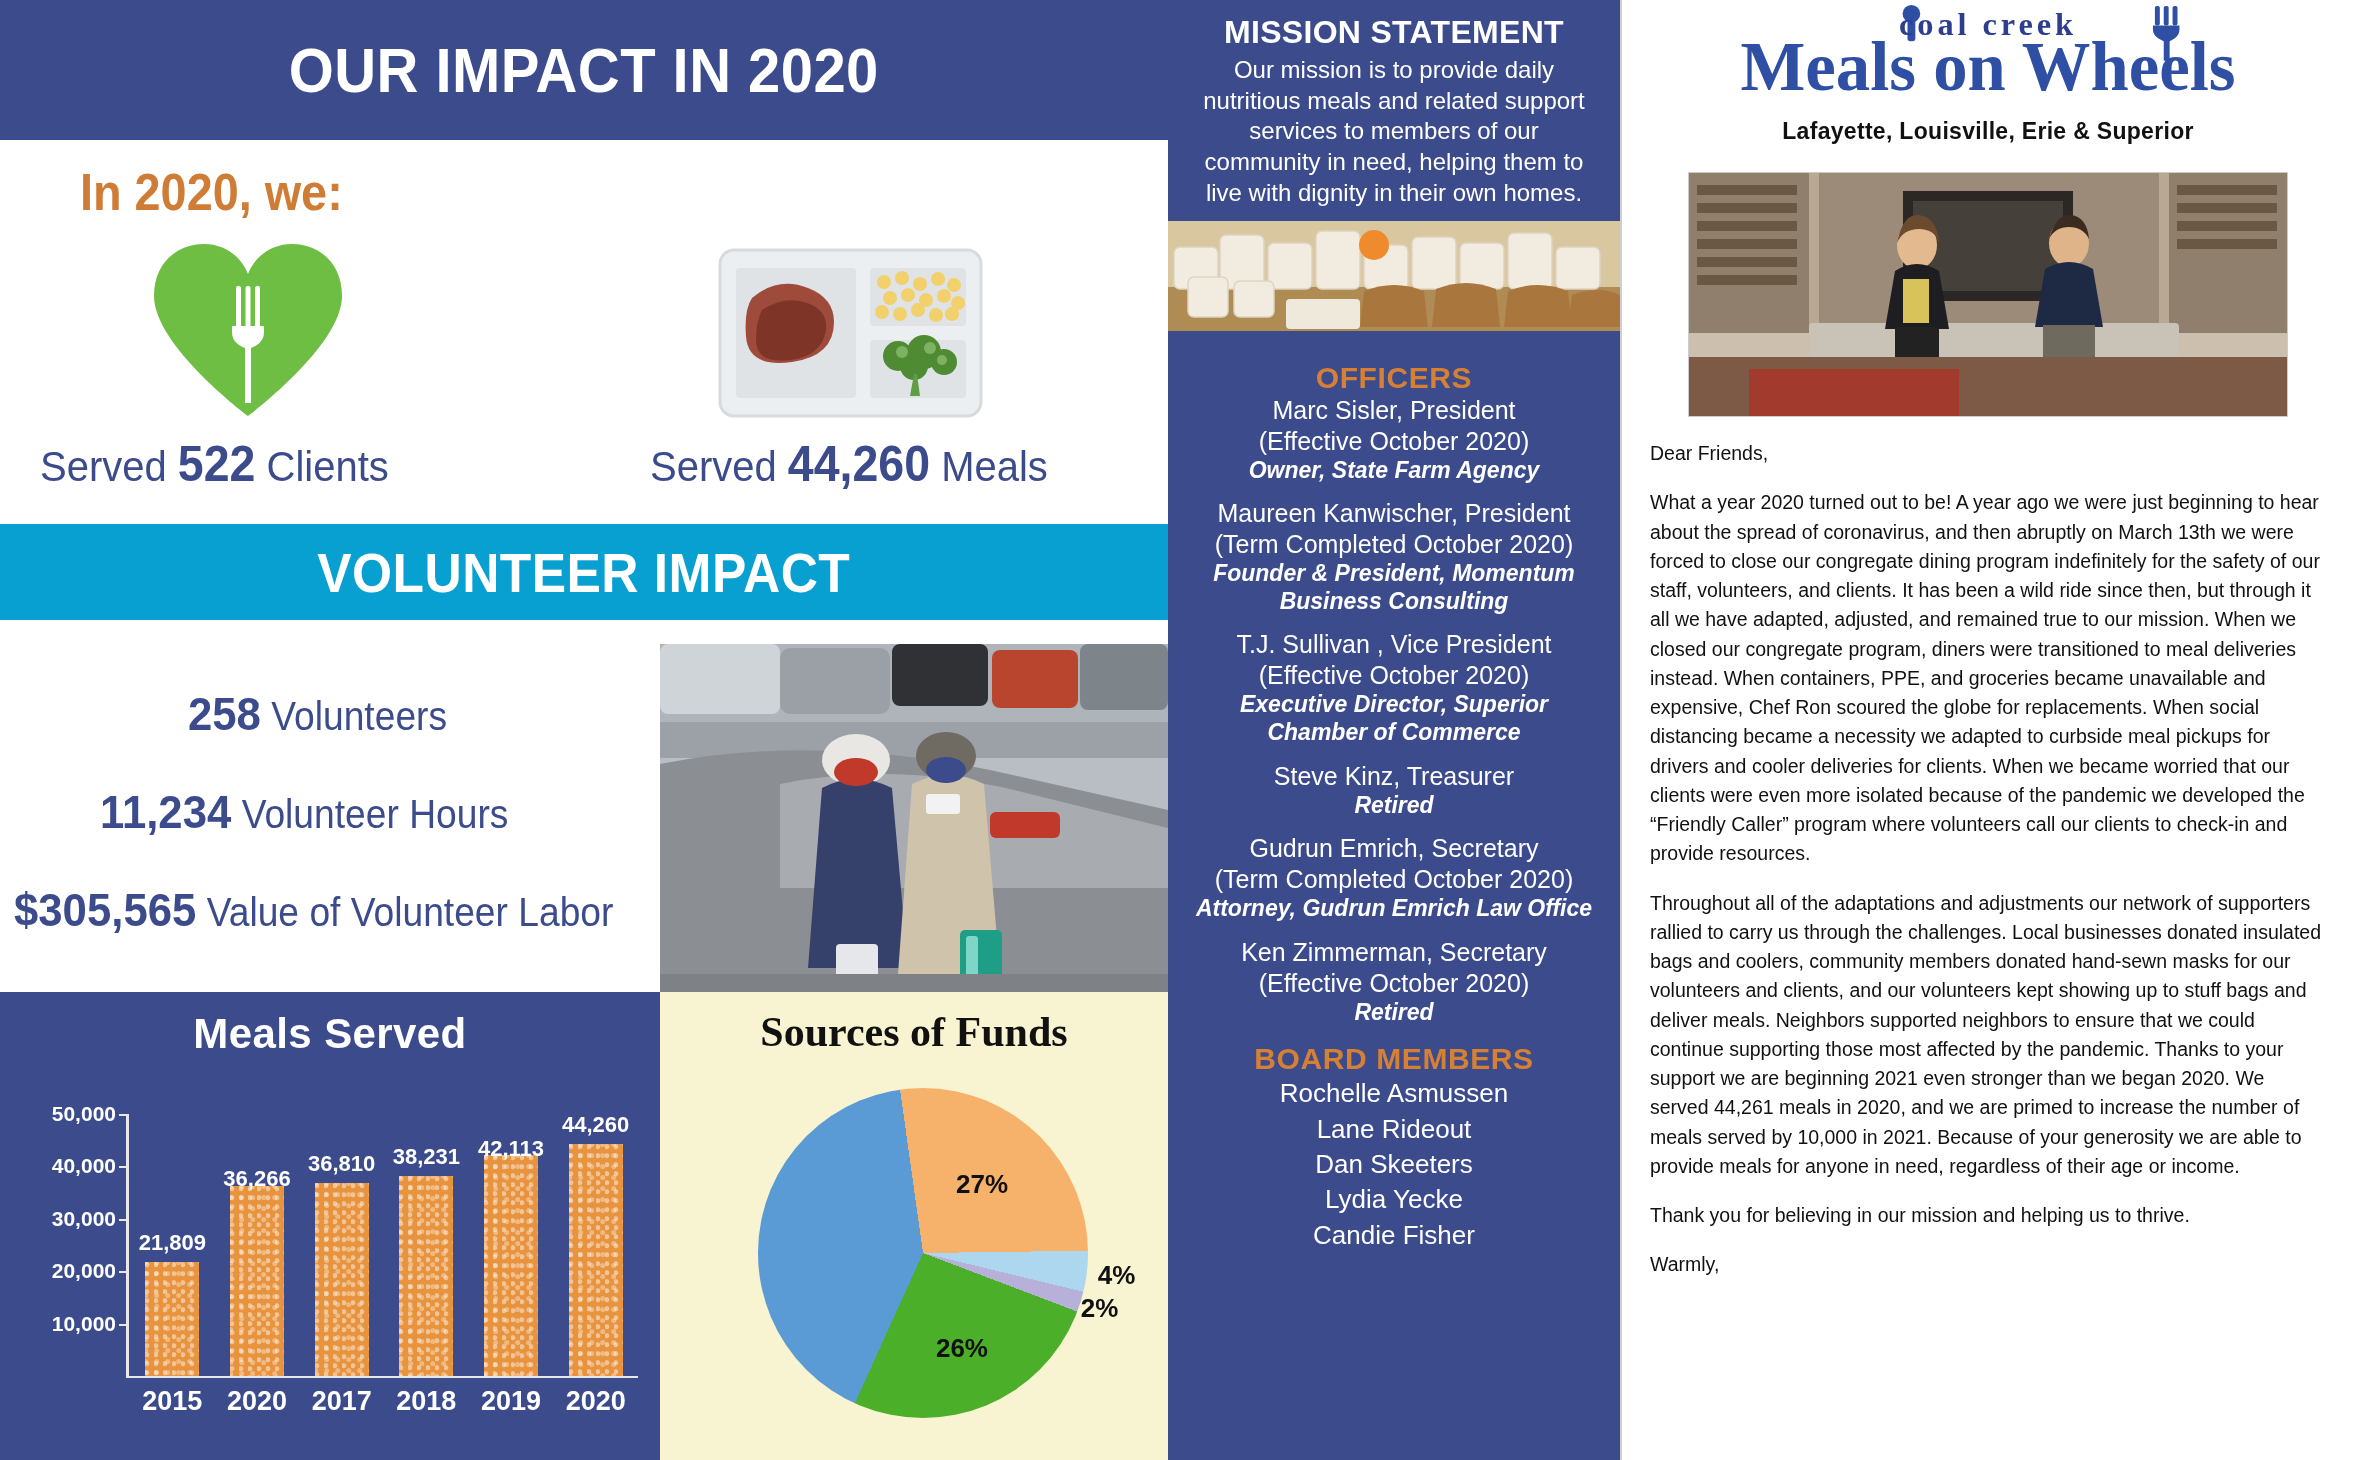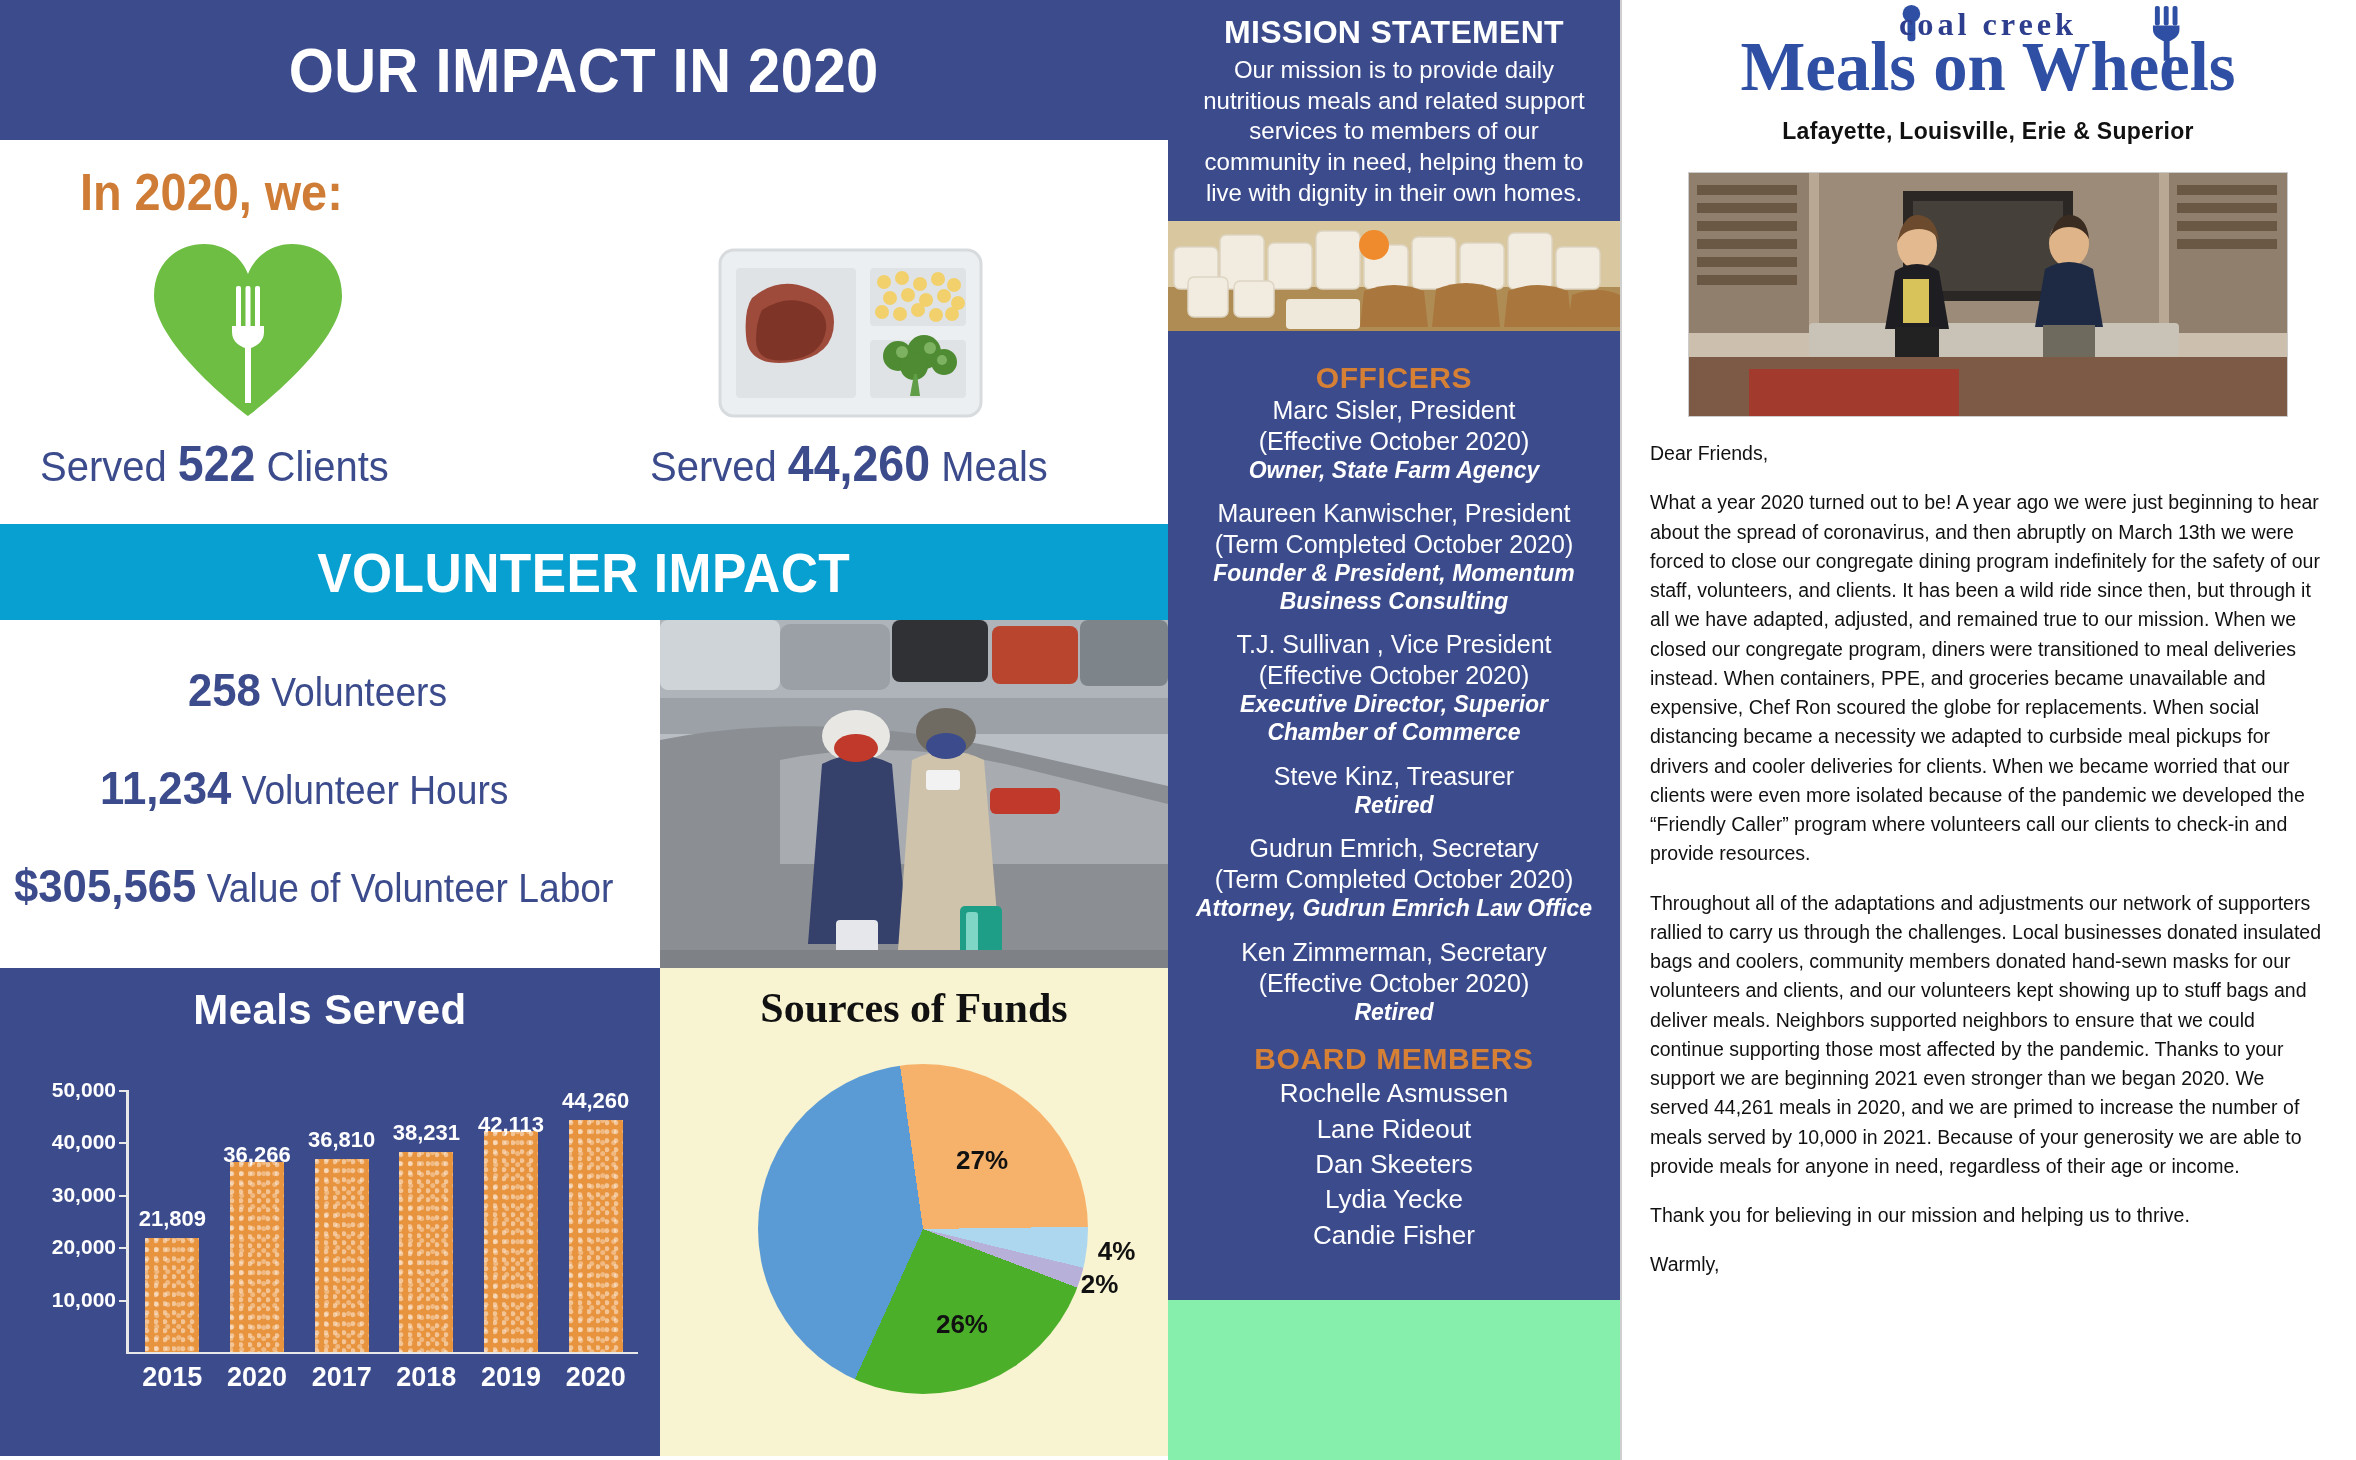--- a/index.html
+++ b/index.html
@@ -44,21 +44,21 @@
   .stat-meals   { left: 650px; top: 295px; }
 
   .vol-header {
     height: 96px; background:#08a0d1; display:flex; align-items:center; justify-content:center;
   }
   .vol-header h2 {
     color:#fff; font-size:56px; font-weight:700; letter-spacing:.5px;
     font-family:"Liberation Sans Narrow","Liberation Sans",sans-serif; transform: scaleX(.92);
   }
 
-  .vol-body { height: 348px; background:#fff; position:relative; display:flex; }
+  .vol-body { height: 348px; background:#fff; position:relative; display:flex;margin-top:24px; }
   .vol-stats { width: 660px; padding: 40px 0 0 0; position:relative; }
   .vol-stat {
     color:#3b4b8c; font-family:"Liberation Sans Narrow","Liberation Sans",sans-serif;
     font-size:40px; white-space:nowrap; position:absolute;
     transform:scaleX(.93); transform-origin:left center;
   }
   .vol-stat b { font-weight:700; font-size:47px; }
   .vs1 { left: 188px; top: 42px; }
   .vs2 { left: 100px; top: 140px; }
   .vs3 { left: 14px;  top: 238px; }
@@ -110,21 +110,21 @@
   }
   .pie {
     position:absolute; left: 98px; top: 96px; width: 330px; height: 330px; border-radius:50%;
   }
   .pieLabel {
     position:absolute; color:#111; font-size:26px; font-weight:700;
     font-family:"Liberation Sans Narrow","Liberation Sans",sans-serif; transform:translate(-50%,-50%);
   }
 
   
-  .col-mid { width: 452px; height: 1300px; background:#3b4b8c; position:relative; overflow:hidden; }
+  .col-mid { width: 452px; height: 1460px; background:#3b4b8c; position:relative; overflow:hidden; }
   .mid-pad { padding: 14px 22px 0 22px; }
   .mission-title {
     text-align:center; color:#fff; font-size:32px; font-weight:700; letter-spacing:.3px;
     font-family:"Liberation Sans Narrow","Liberation Sans",sans-serif;
   }
   .mission-text {
     text-align:center; color:#fff; font-size:24px; line-height:1.28; margin-top:4px;
     font-family:"Liberation Sans Narrow","Liberation Sans",sans-serif;
   }
   .mid-photo { width:452px; height: 110px; margin-top: 12px; overflow:hidden; position:relative; background:#c8ab78; }

